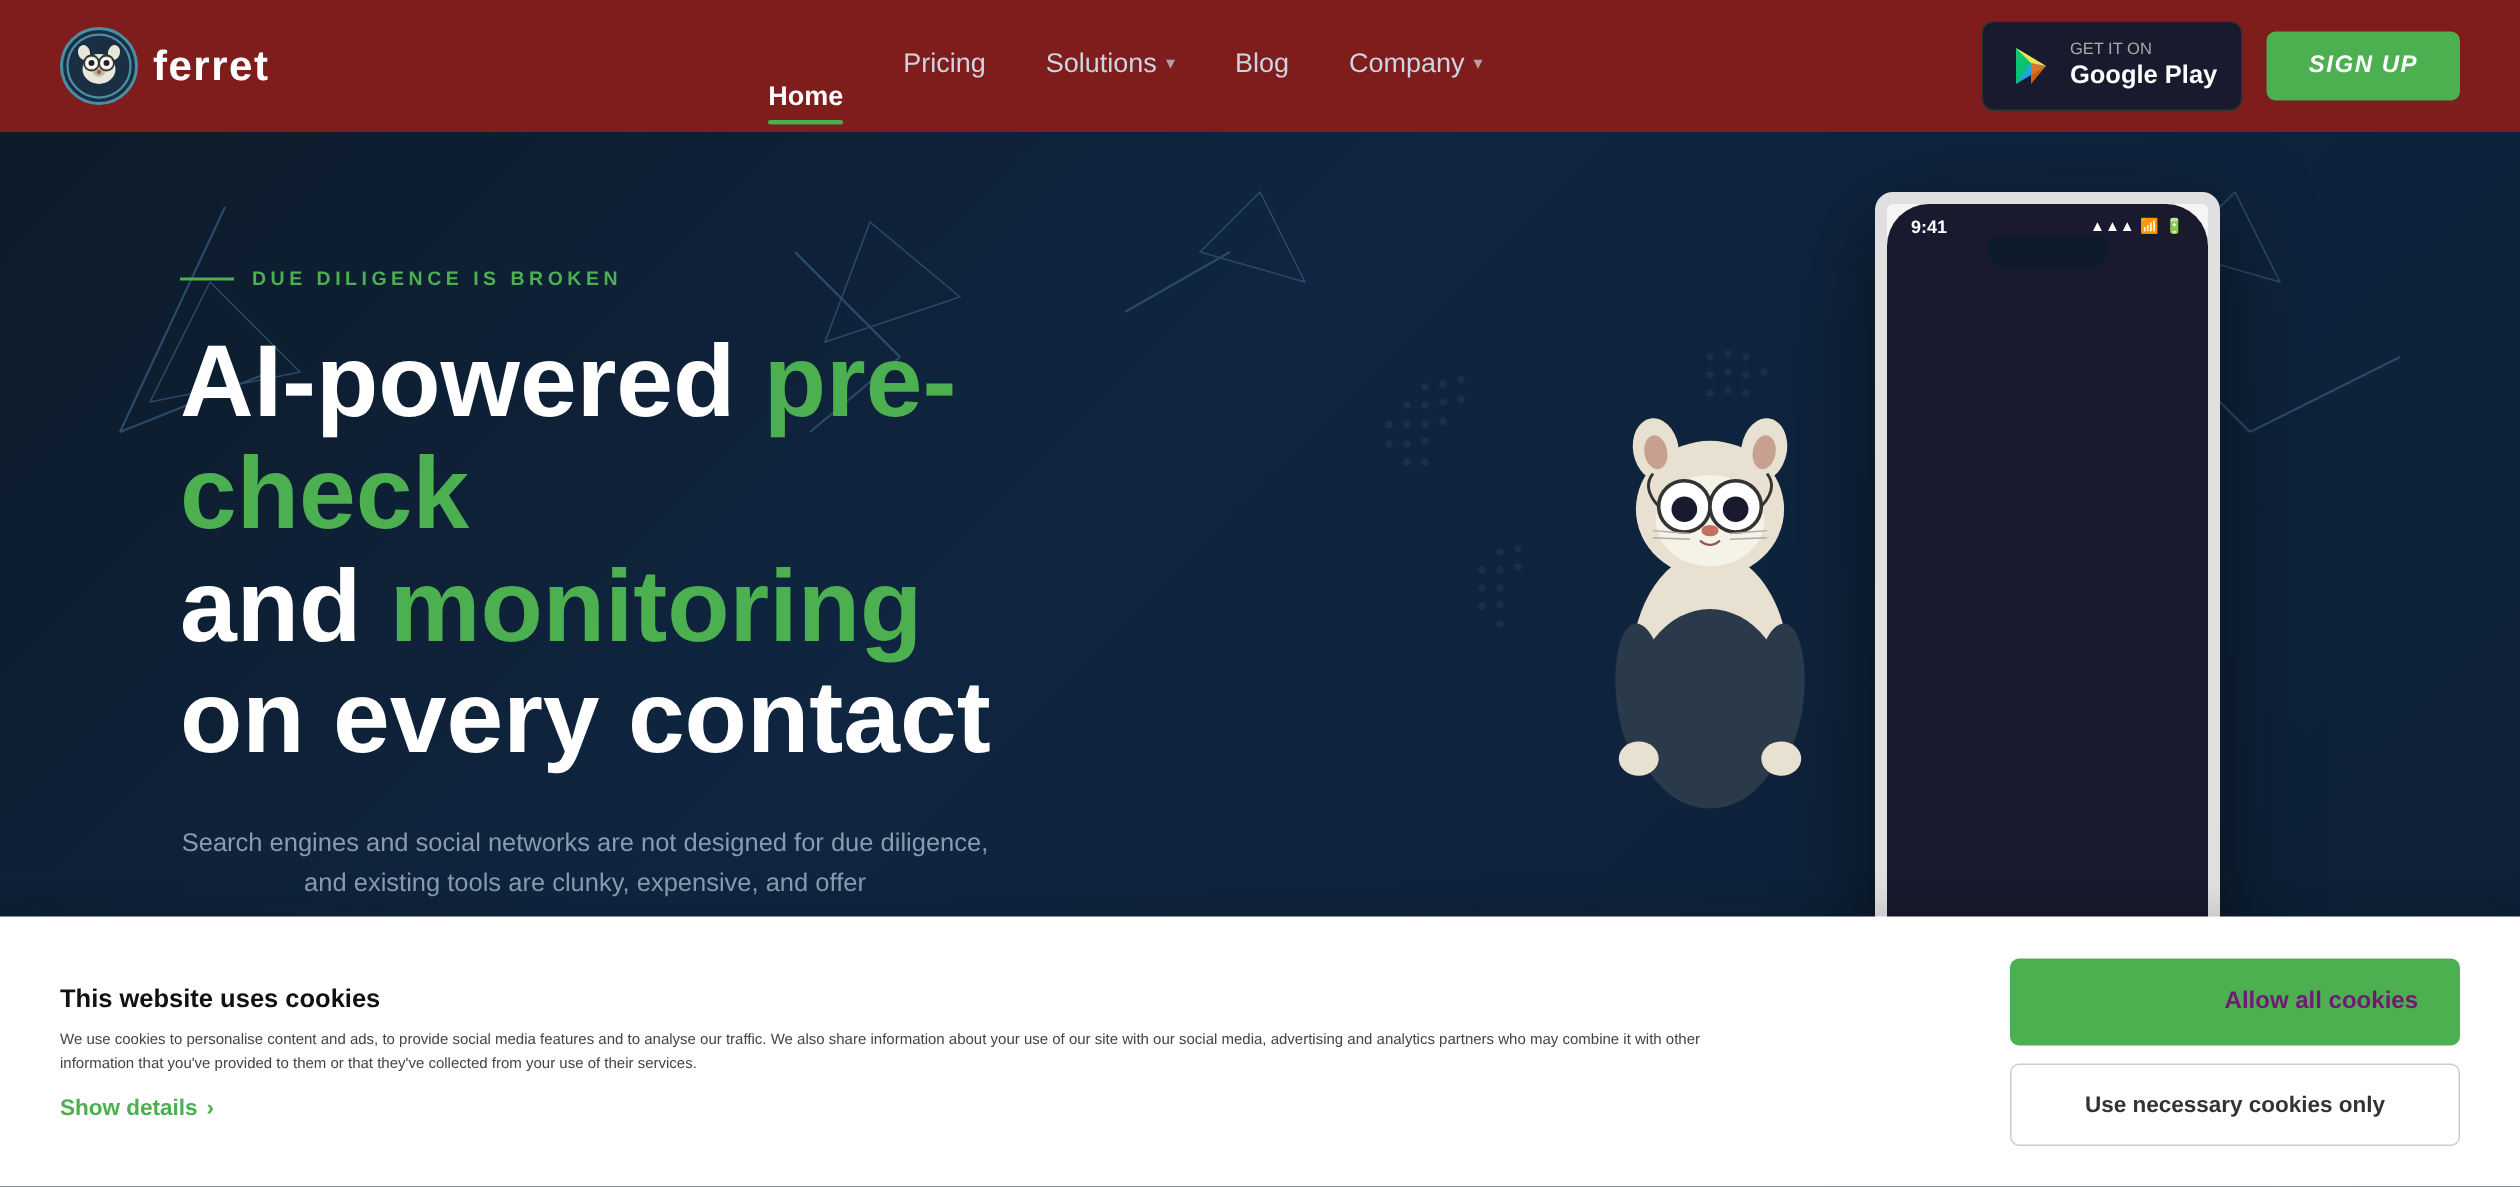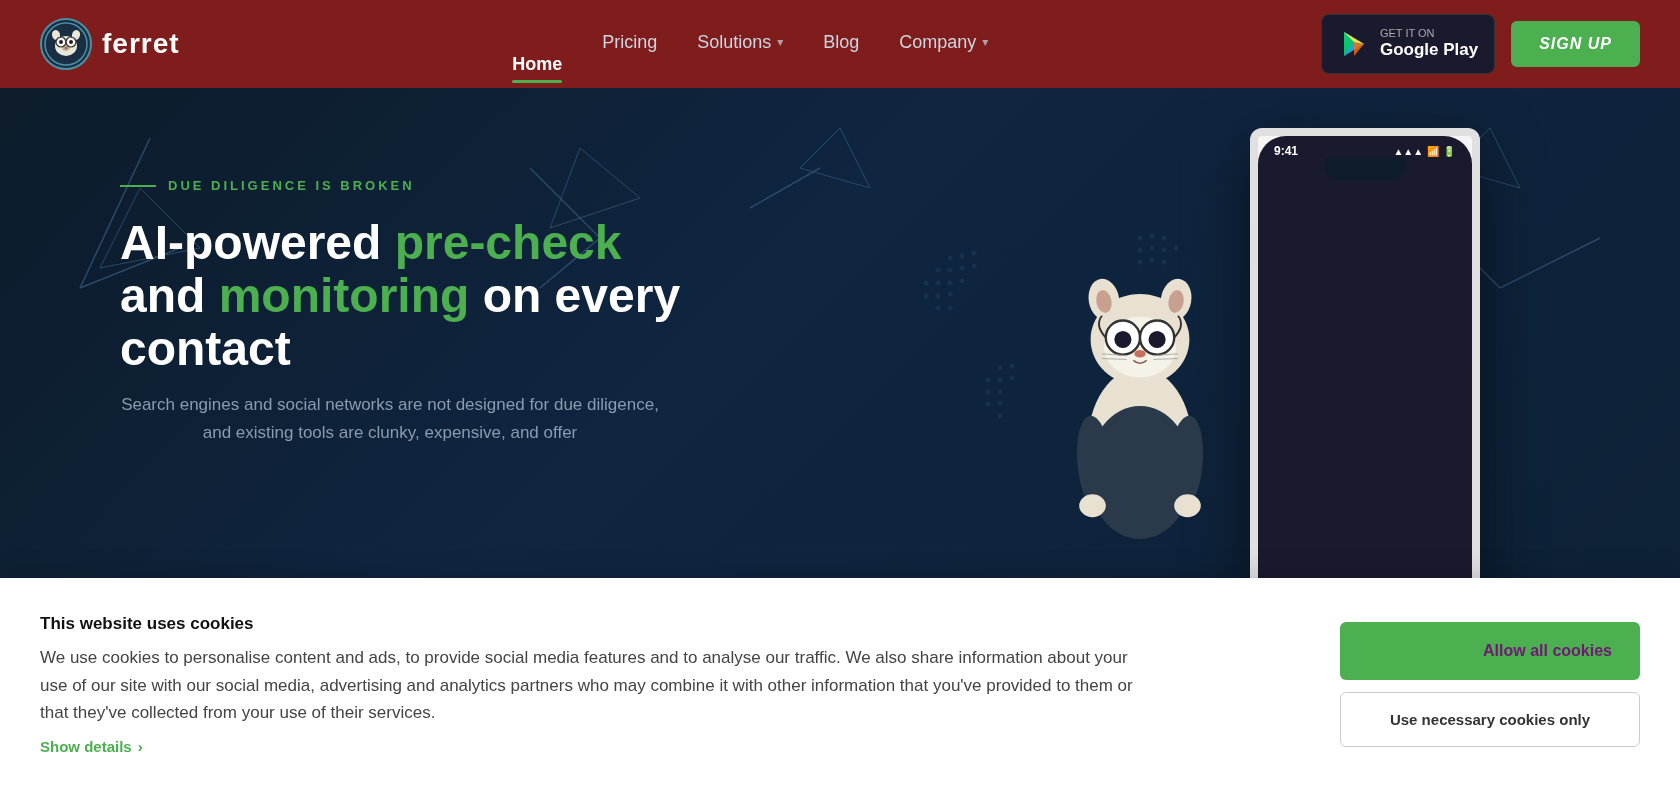--- a/index.html
+++ b/index.html
@@ -171,24 +171,24 @@
     }
     .eyebrow-text {
       color: #4caf50;
       font-size: 13px;
       font-weight: 700;
       letter-spacing: 3px;
       text-transform: uppercase;
     }
 
     .hero-title {
-      font-size: 48px;
+      font-size: 68px;
       font-weight: 800;
       line-height: 1.1;
-      margin-bottom: 16px;
+      margin-bottom: 32px;
     }
     .hero-title .white { color: white; }
     .hero-title .green { color: #4caf50; }
 
     .hero-subtitle {
       font-size: 17px;
       color: #8a9bb0;
       line-height: 1.6;
       max-width: 540px;
       text-align: center;
@@ -260,37 +260,37 @@
     
     .cookie-banner {
       position: fixed;
       bottom: 0;
       left: 0;
       right: 0;
       background: white;
       color: #333;
       display: flex;
       align-items: center;
-      padding: 36px 40px;
+      padding: 24px 40px;
       gap: 40px;
       z-index: 1000;
       box-shadow: 0 -4px 24px rgba(0,0,0,0.15);
       min-height: 180px;
     }
     .cookie-text-area {
       flex: 1;
     }
     .cookie-title {
       font-size: 17px;
       font-weight: 700;
       color: #111;
       margin-bottom: 10px;
     }
     .cookie-body {
-      font-size: 17px;
+      font-size: 10px;
       color: #444;
       line-height: 1.6;
       max-width: 1100px;
     }
     .cookie-show-details {
       display: flex;
       align-items: center;
       gap: 6px;
       color: #4caf50;
       font-size: 15px;

